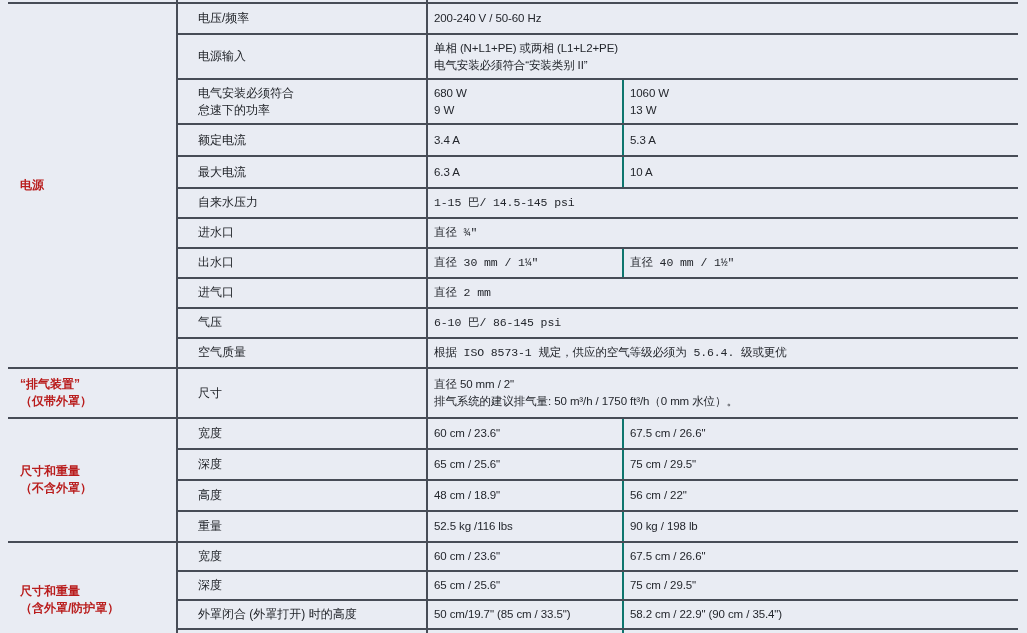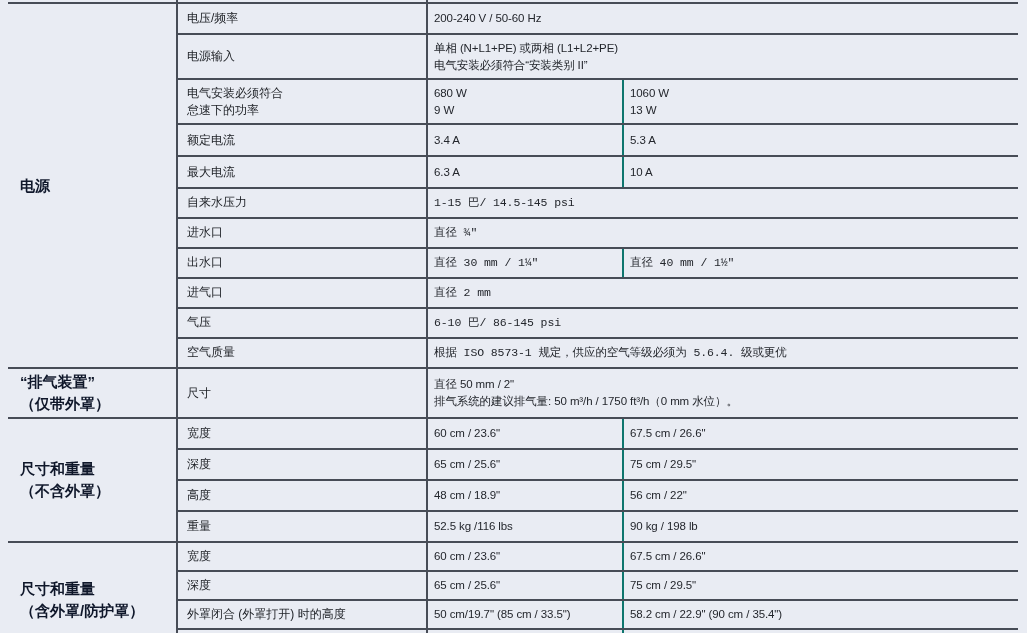--- a/index.html
+++ b/index.html
@@ -20,31 +20,31 @@
   }
   td{
     border-bottom:2px solid #474c56;
     padding:2px 6px;
     vertical-align:middle;
     background:transparent;
   }
   td.cat{
     border-right:2px solid #474c56;
     font-weight:bold;
-    font-size:15px;
+    font-size:12px;
     line-height:1.45;
     padding-left:12px;
     white-space:pre-line;
-    color:#0f172a;
+    color:#b91c1c;
   }
   td.spec-name{
     border-right:2px solid #474c56;
     font-size:12px;
     line-height:1.4;
-    padding-left:9px;
+    padding-left:20px;
     white-space:pre-line;
     color:#1c1f24;
   }
   td.val{
     font-size:11.5px;
     text-align:left;
     line-height:1.45;
     white-space:pre-line;
     letter-spacing:-0.1px;
     color:#23262c;

